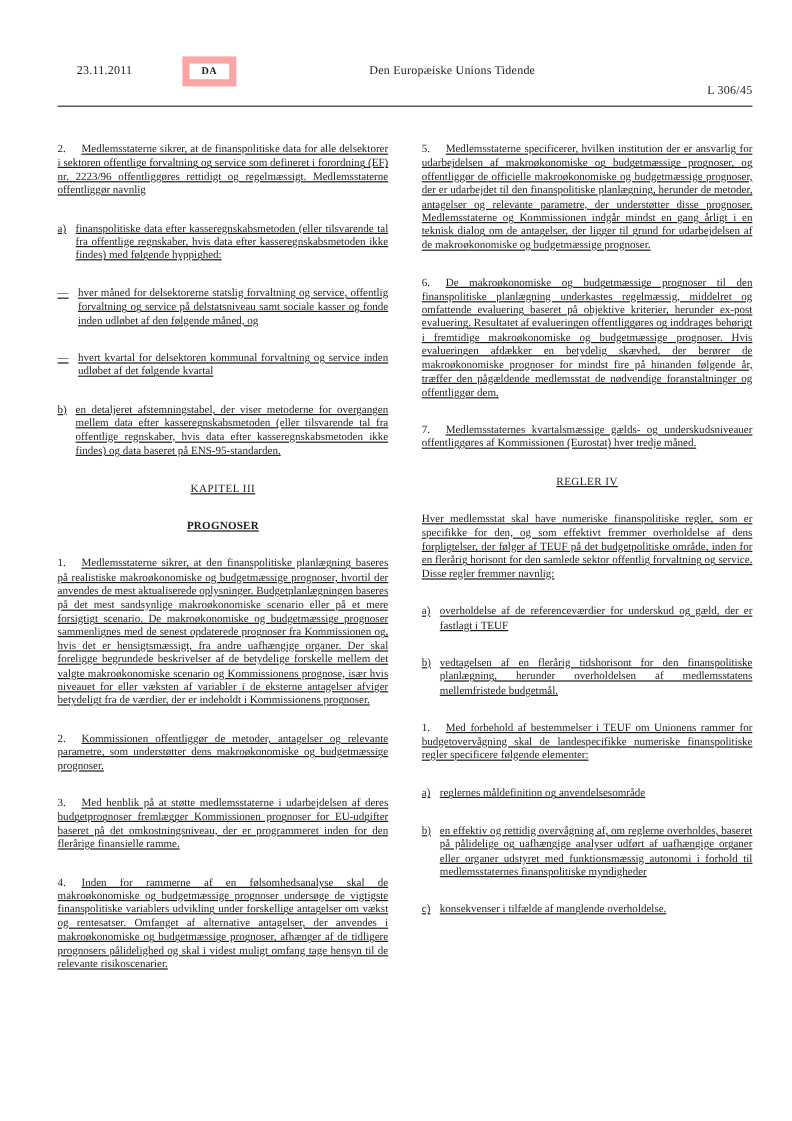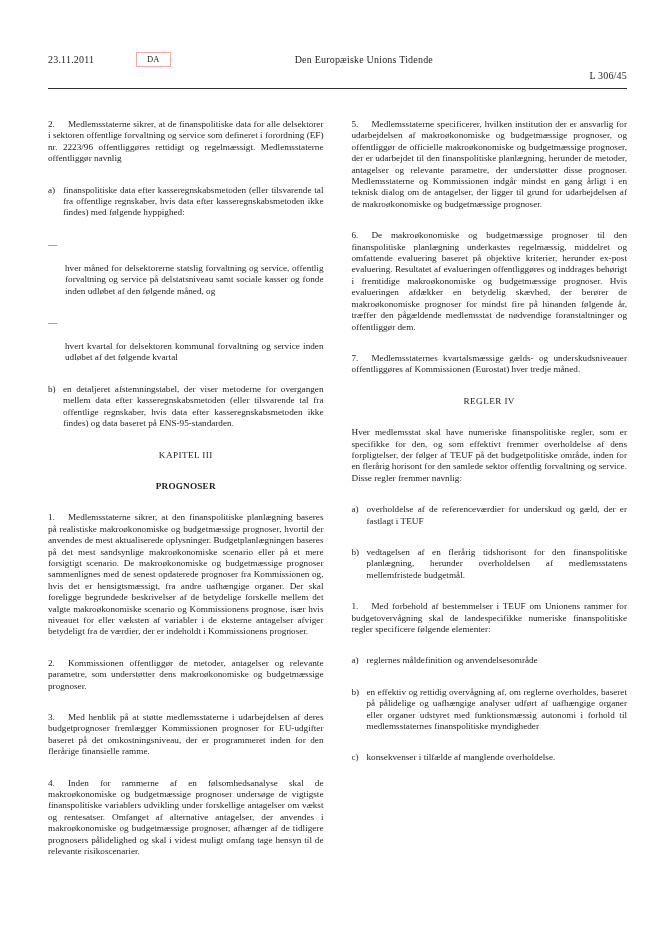--- a/index.html
+++ b/index.html
@@ -11,55 +11,56 @@
     -webkit-font-smoothing: antialiased;
     overflow: hidden;
   }
   .page { padding: 38px 33px 0 48px; box-sizing: border-box; }
 
   
   .header-row {
     display: flex; align-items: center;
     font-size: 10px; letter-spacing: 0.2px;
   }
-  .header-date { width: 70px; flex: none; }
+  .header-date { width: 70px; flex: none; margin-left: 16px; }
   .lang-box {
     flex: none;
-    border: 1px solid #fca5a5;
+    border: 6px solid #fca5a5;
     padding: 0 10px 1px 10px;
     font-size: 8.5px;
     margin-left: 18px;
     line-height: 12px;
+    font-weight: bold;
   }
   .header-title { flex: 1; text-align: center; }
   .header-pageref { flex: none; width: 70px; text-align: right; margin-top: 32px; }
   .header-rule {
     border: none;
     border-top: 1.6px solid #2e2e2e;
     margin: 7px 0 0 0;
   }
 
   
-  .columns { display: flex; gap: 28px; margin-top: 30px; }
+  .columns { display: flex; gap: 28px; margin-top: 30px; text-decoration: underline; }
   .col { flex: 1; min-width: 0; }
 
   
   .col p, .col .item, .col .dash-item, .col .center-block {
     font-size: 9.2px;
     line-height: 11.4px;
     margin: 0 0 20px 0;
   }
   .col p { text-align: justify; }
   .num { display: inline-block; margin-right: 13px; }
   .item { display: flex; }
   .item .label { flex: none; width: 15px; }
   .item .body { flex: 1; text-align: justify; }
   .dash-item { display: flex; margin-left: 27px; }
   .dash-item .label { flex: none; width: 17px; }
-  .dash-item .body { flex: 1; text-align: justify; margin-top: 24px; }
+  .dash-item .body { flex: 1; text-align: justify; }
 
   .kicker { text-align: center; letter-spacing: 0.4px; margin: 3px 0 21px 0; }
   .chapter-title { text-align: center; font-weight: bold; letter-spacing: 0.2px; margin-bottom: 21px; }
   .article-heading { text-align: center; font-style: italic; margin-bottom: 16px; }
 </style>
 </head>
 <body>
 
 <div class="page">
 

